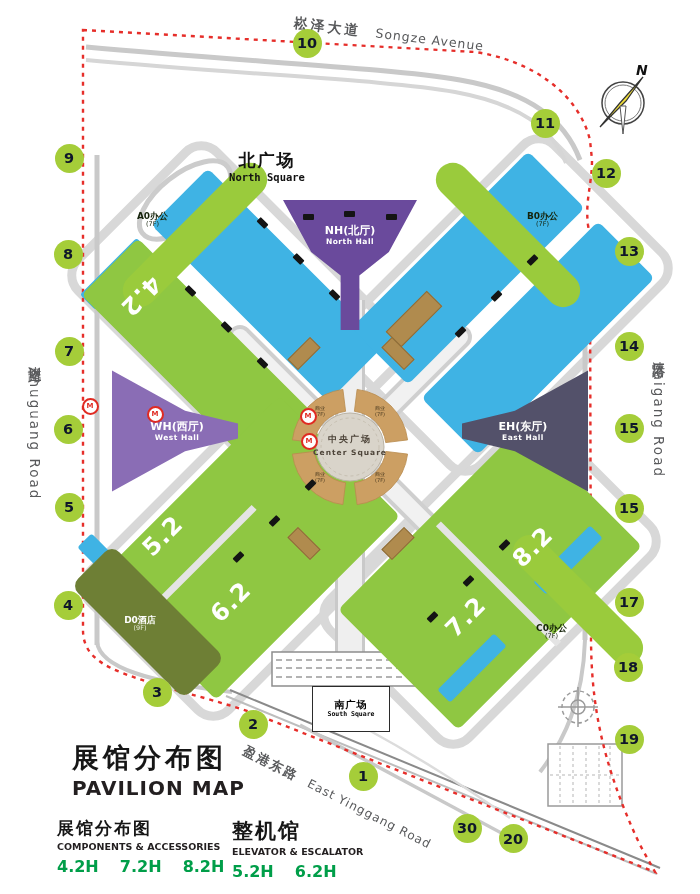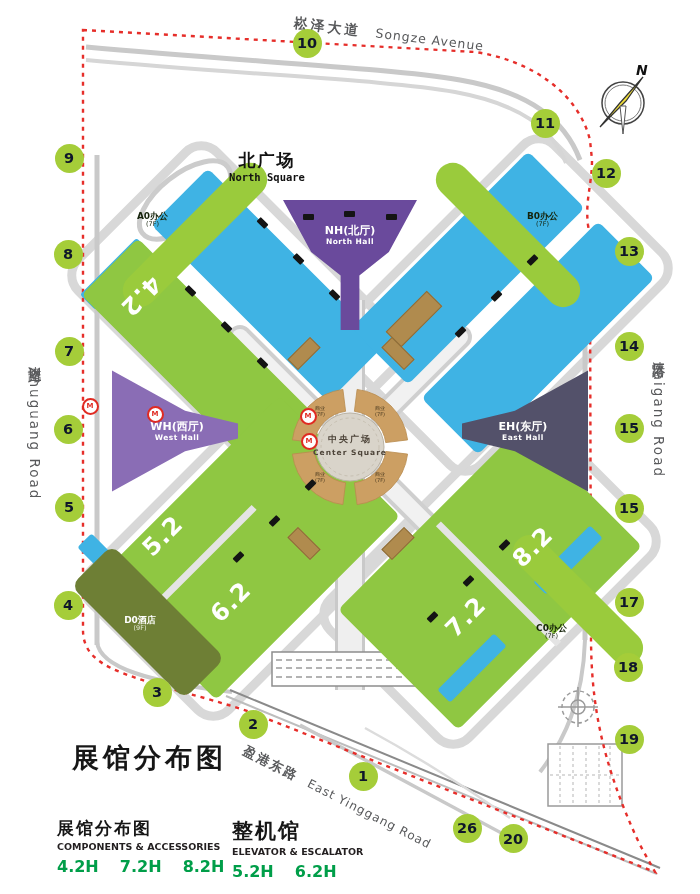--- a/index.html
+++ b/index.html
@@ -196,37 +196,43 @@
   <div class="bldg-label" style="left:105px;top:616px;width:70px;color:#fff;">
     <div class="l1" style="color:#fff;">D0酒店</div>
     <div class="l2" style="color:#e8eedb;">(9F)</div>
   </div>
 
   <div class="sq-title" style="left:217px;top:103px;width:100px;">
     <div style="font-size:17px;font-weight:bold;letter-spacing:2px;margin-top:48px;">北广场</div>
     <div style="font-size:10.5px;font-weight:bold;font-family:'DejaVu Sans Mono','Liberation Mono',monospace;">North Square</div>
   </div>
 
+  <div class="abs" style="left:312px;top:686px;width:76px;height:44px;background:#fff;border:1.6px solid #2b2b2b;z-index:6;
+              display:flex;flex-direction:column;align-items:center;justify-content:center;line-height:1.2;">
+    <div style="font-size:10px;font-weight:bold;letter-spacing:1px;">南广场</div>
+    <div style="font-size:6.5px;font-weight:bold;font-family:'DejaVu Sans Mono','Liberation Mono',monospace;">South Square</div>
+  </div>
 
   <div class="roadlbl" style="left:293px;top:26px;transform:rotate(7deg);font-size:14px;">
     <span style="font-weight:bold;letter-spacing:3px;">崧泽大道</span>
     <span style="font-size:12.5px;margin-left:10px;letter-spacing:1px;">Songze Avenue</span>
   </div>
 
   <div class="roadlbl vroad" style="left:26px;top:355px;height:300px;font-size:13.5px;">诸光路 Zhuguang Road</div>
 
   <div class="roadlbl vroad" style="left:650px;top:350px;height:300px;font-size:13.5px;">涞港路 Laigang Road</div>
 
   <div class="roadlbl" style="left:248px;top:742px;transform:rotate(27deg);transform-origin:left top;font-size:13px;">
     <span style="font-weight:bold;letter-spacing:2px;">盈港东路</span>
     <span style="font-size:12px;margin-left:8px;letter-spacing:1px;">East Yinggang Road</span>
   </div>
 
   <div class="legend" style="left:72px;top:740px;">
     <div style="font-size:27px;font-weight:bold;letter-spacing:4px;">展馆分布图</div>
+    <div style="font-size:20px;font-weight:bold;letter-spacing:1px;color:#231f20;">PAVILION MAP</div>
   </div>
 
   <div class="legend" style="left:57px;top:817px;">
     <div class="lg-cn" style="font-size:17px;letter-spacing:2px;">展馆分布图</div>
     <div style="font-size:9.5px;font-weight:bold;color:#231f20;margin-top:1px;">COMPONENTS &amp; ACCESSORIES</div>
     <div class="lg-halls" style="margin-top:5px;">
       <span>4.2H</span>
       <span>7.2H</span>
       <span>8.2H</span>
     </div>
@@ -254,21 +260,21 @@
     <div class="gate" style="left: 530.5px; top: 108.5px;">11</div>
     <div class="gate" style="left: 591.5px; top: 158.5px;">12</div>
     <div class="gate" style="left: 614.5px; top: 236.5px;">13</div>
     <div class="gate" style="left: 614.5px; top: 331.5px;">14</div>
     <div class="gate" style="left: 614.5px; top: 413.5px;">15</div>
     <div class="gate" style="left: 614.5px; top: 493.5px;">15</div>
     <div class="gate" style="left: 614.5px; top: 587.5px;">17</div>
     <div class="gate" style="left: 613.5px; top: 652.5px;">18</div>
     <div class="gate" style="left: 614.5px; top: 724.5px;">19</div>
     <div class="gate" style="left: 498.5px; top: 824px;">20</div>
-    <div class="gate" style="left: 452.5px; top: 813.5px;">26</div>
+    <div class="gate" style="left: 452.5px; top: 813.5px;">30</div>
     <div class="door" style="left: 184.5px; top: 288px; transform: rotate(45deg);"></div>
     <div class="door" style="left: 220.5px; top: 324px; transform: rotate(45deg);"></div>
     <div class="door" style="left: 256.5px; top: 360px; transform: rotate(45deg);"></div>
     <div class="door" style="left: 256.5px; top: 220px; transform: rotate(45deg);"></div>
     <div class="door" style="left: 292.5px; top: 256px; transform: rotate(45deg);"></div>
     <div class="door" style="left: 328.5px; top: 292px; transform: rotate(45deg);"></div>
     <div class="door" style="left: 454.5px; top: 329px; transform: rotate(-45deg);"></div>
     <div class="door" style="left: 490.5px; top: 293px; transform: rotate(-45deg);"></div>
     <div class="door" style="left: 526.5px; top: 257px; transform: rotate(-45deg);"></div>
     <div class="door" style="left: 302.5px; top: 214px; transform: rotate(0deg);"></div>

